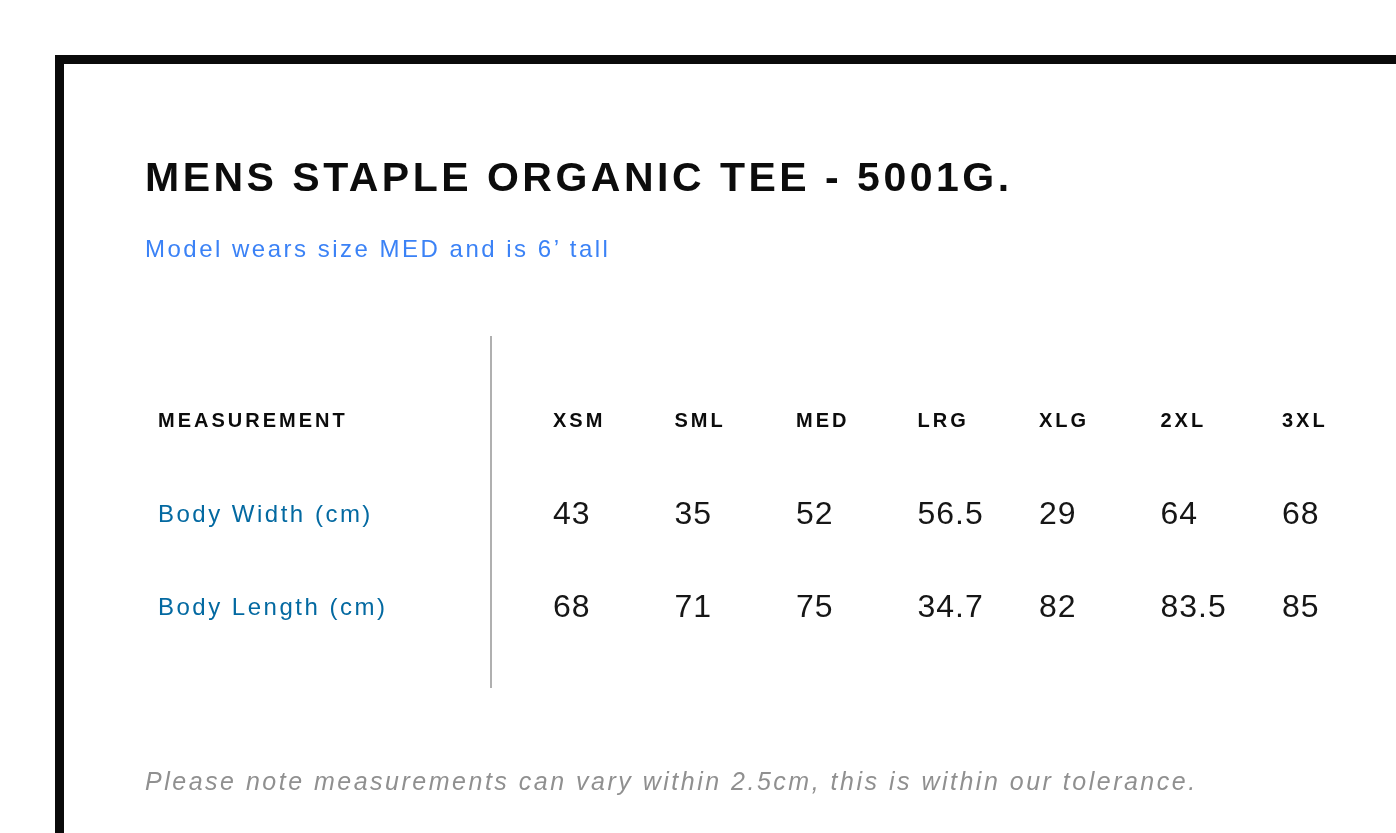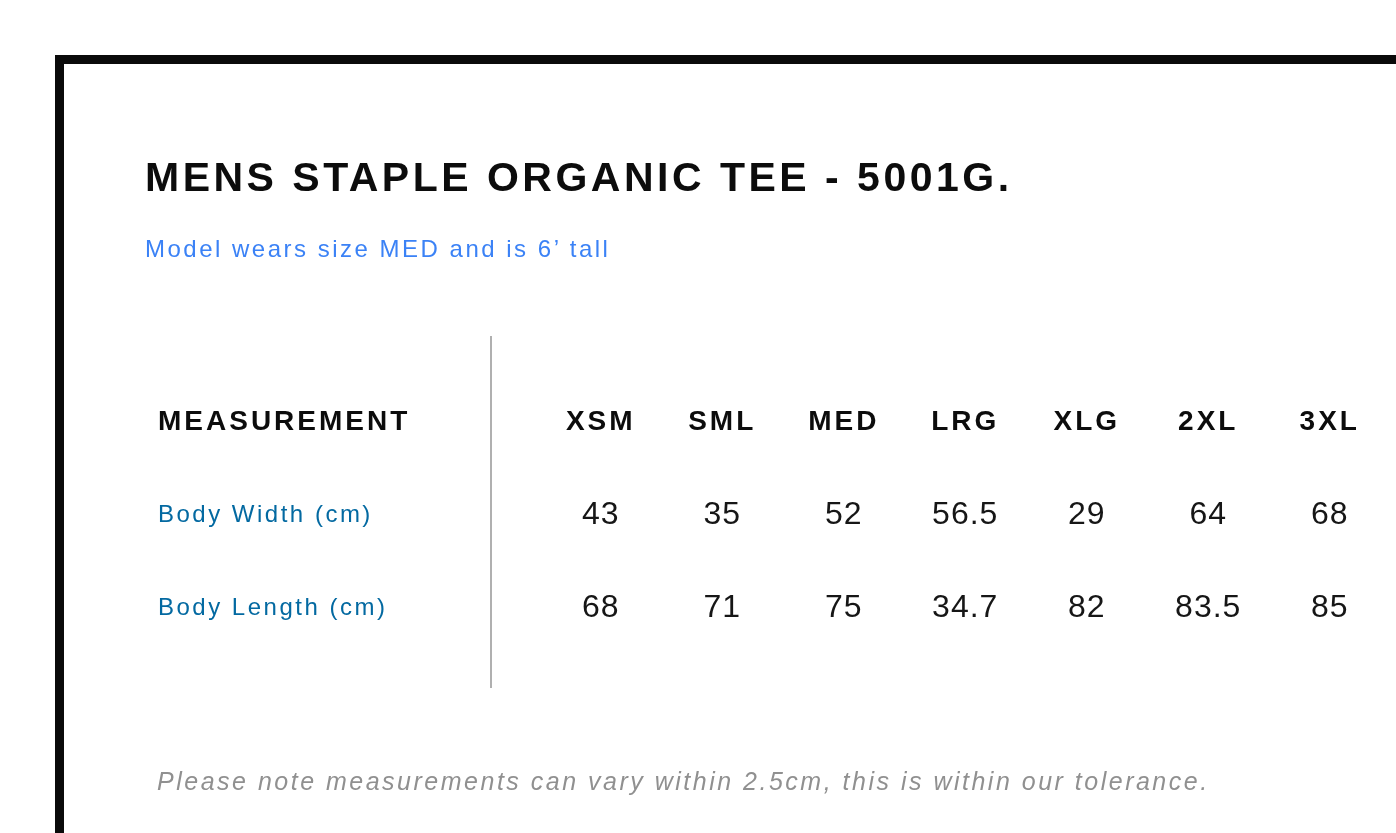--- a/index.html
+++ b/index.html
@@ -56,43 +56,42 @@
     position: absolute;
     left: 93px;
     top: 322px;
     display: grid;
     grid-template-columns: 395px repeat(7, 121.5px);
     grid-auto-rows: 93px;
     align-items: center;
   }
   .cell { white-space: nowrap; }
   .cell.size {
-    text-align: center;
   }
   .cell.head {
     font-weight: 700;
-    font-size: 28px;
+    font-size: 20px;
     letter-spacing: 3px;
     color: #0c0c0c;
   }
   .cell.row-label {
     font-size: 24px;
     font-weight: 400;
     letter-spacing: 2.5px;
     color: #0369a1;
   }
   .cell.value {
     font-size: 32px;
     font-weight: 400;
     letter-spacing: 1px;
     color: #161616;
   }
   .footnote {
     position: absolute;
-    left: 105px;
+    left: 93px;
     top: 714px;
     font-size: 25px;
     font-style: italic;
     letter-spacing: 2.5px;
     color: #909090;
     line-height: 1.2;
     white-space: nowrap;
   }
 </style>
 </head>

